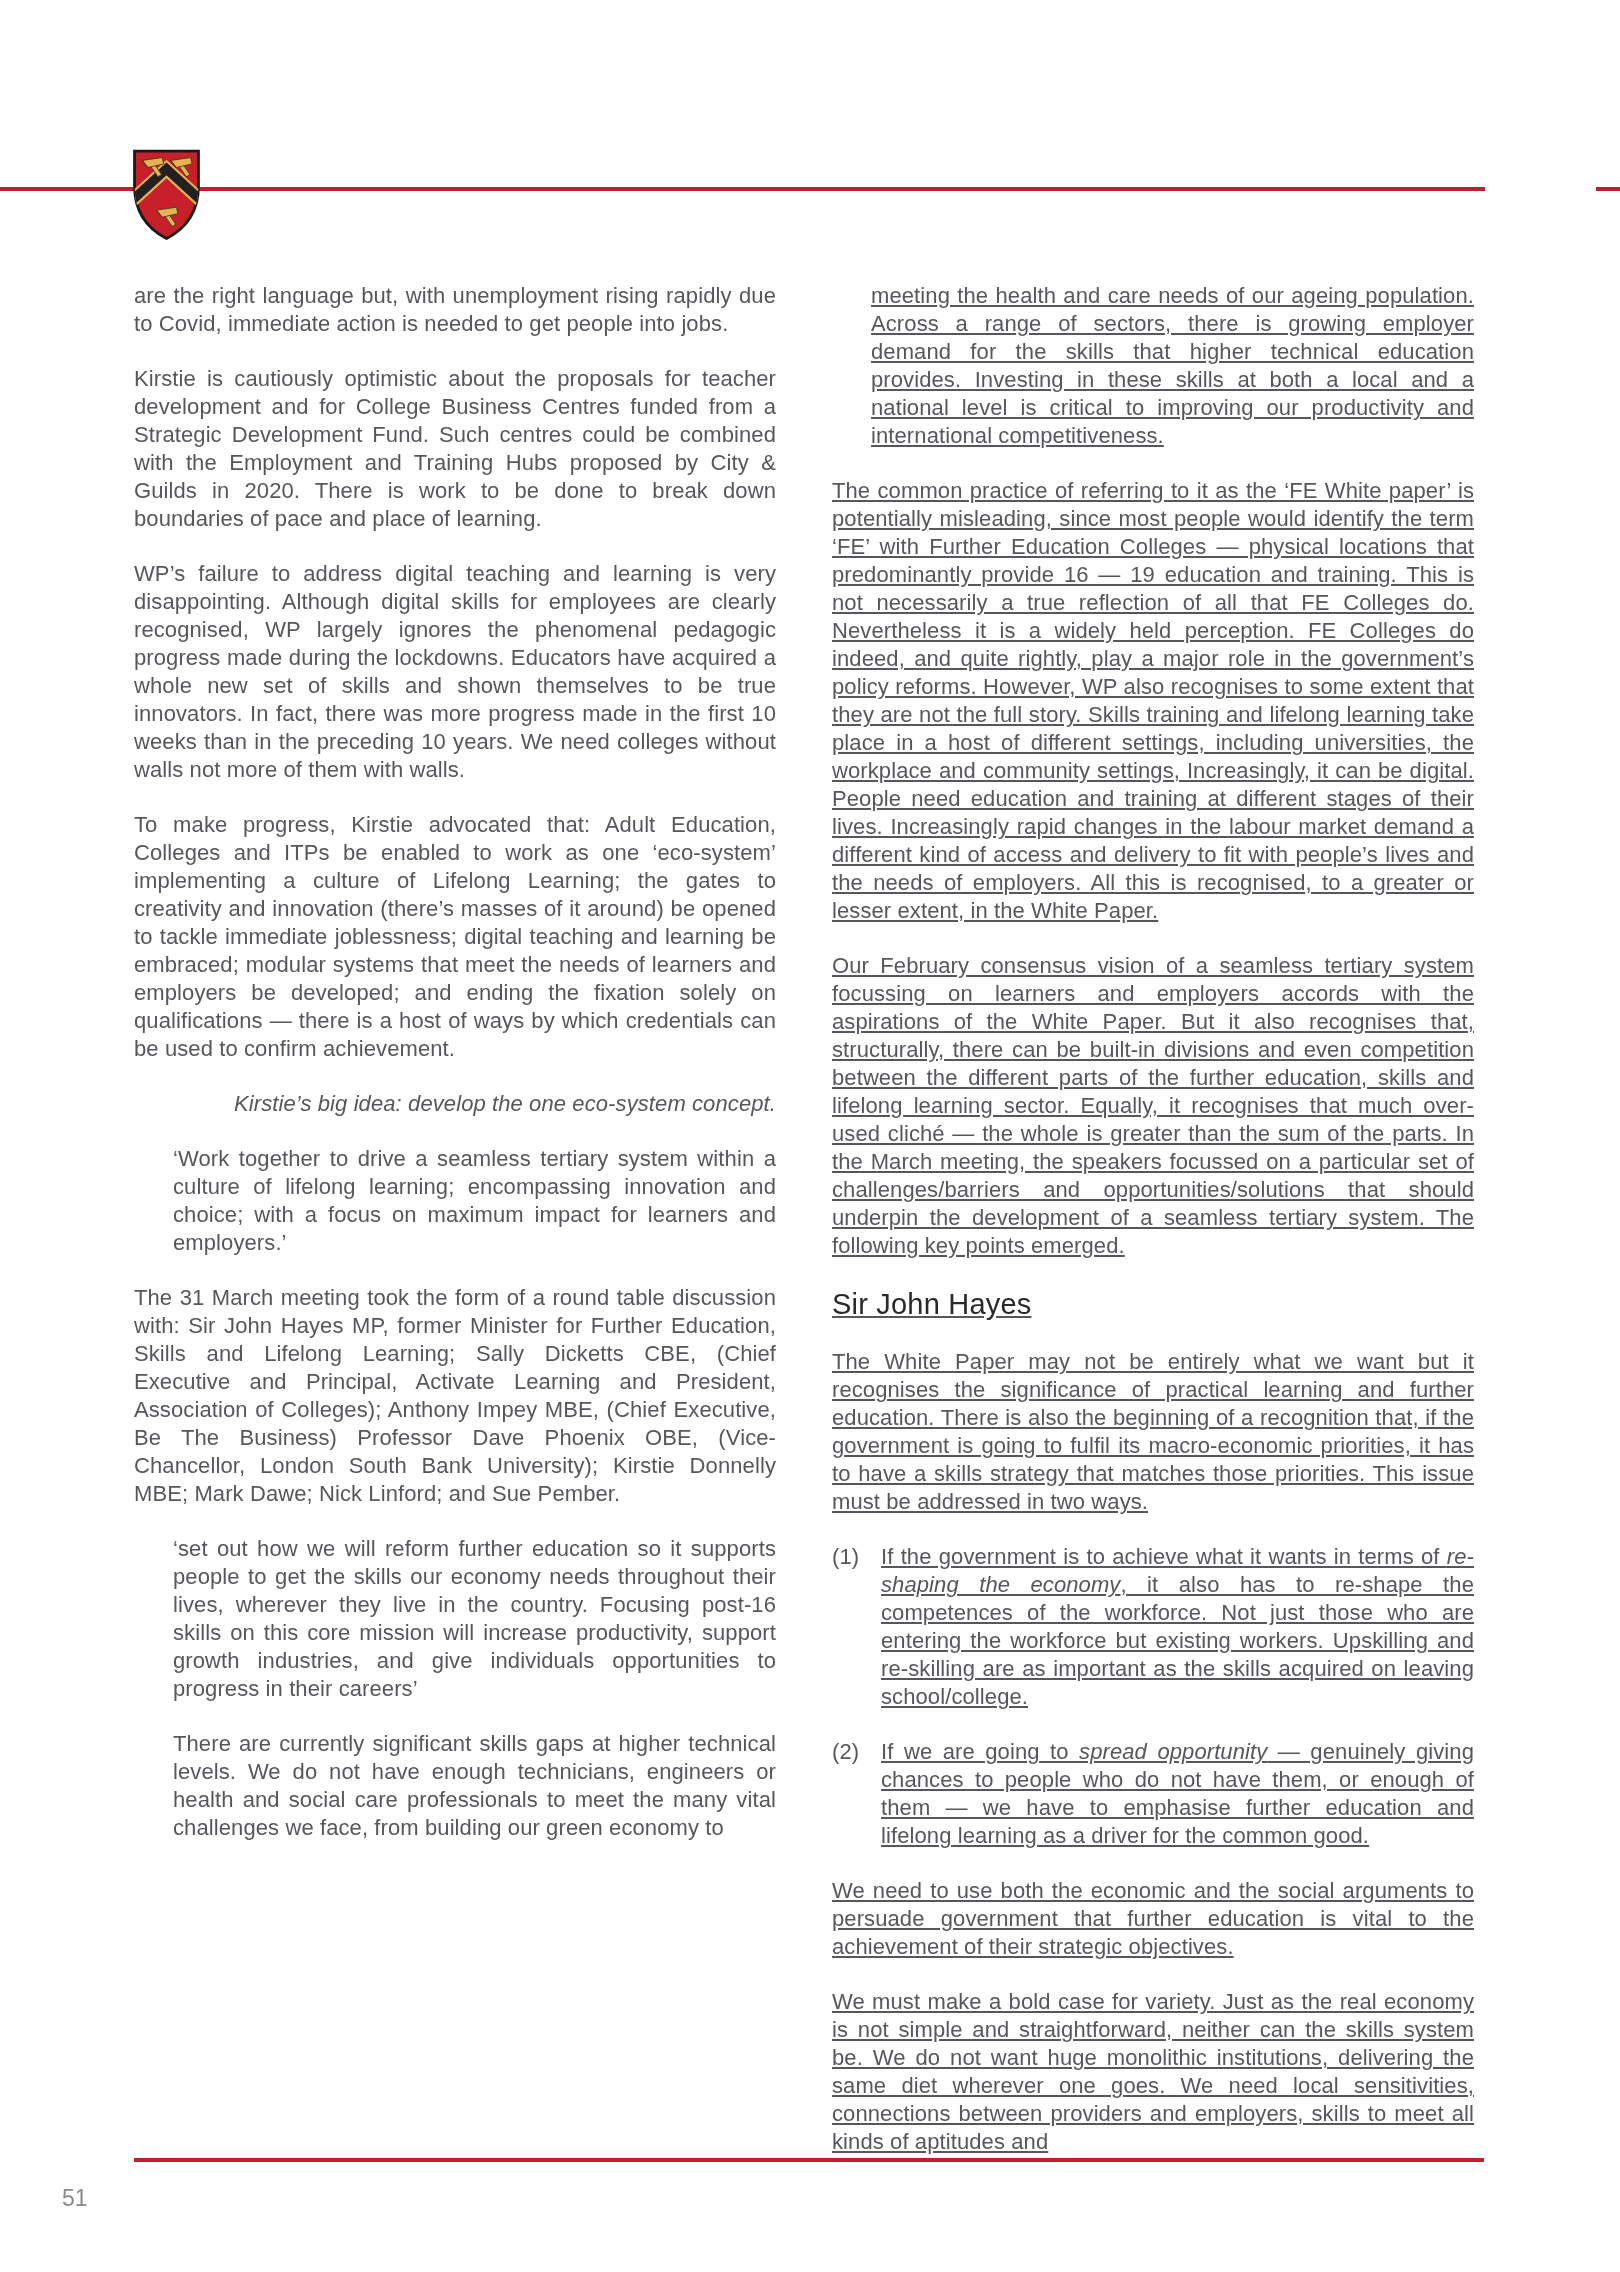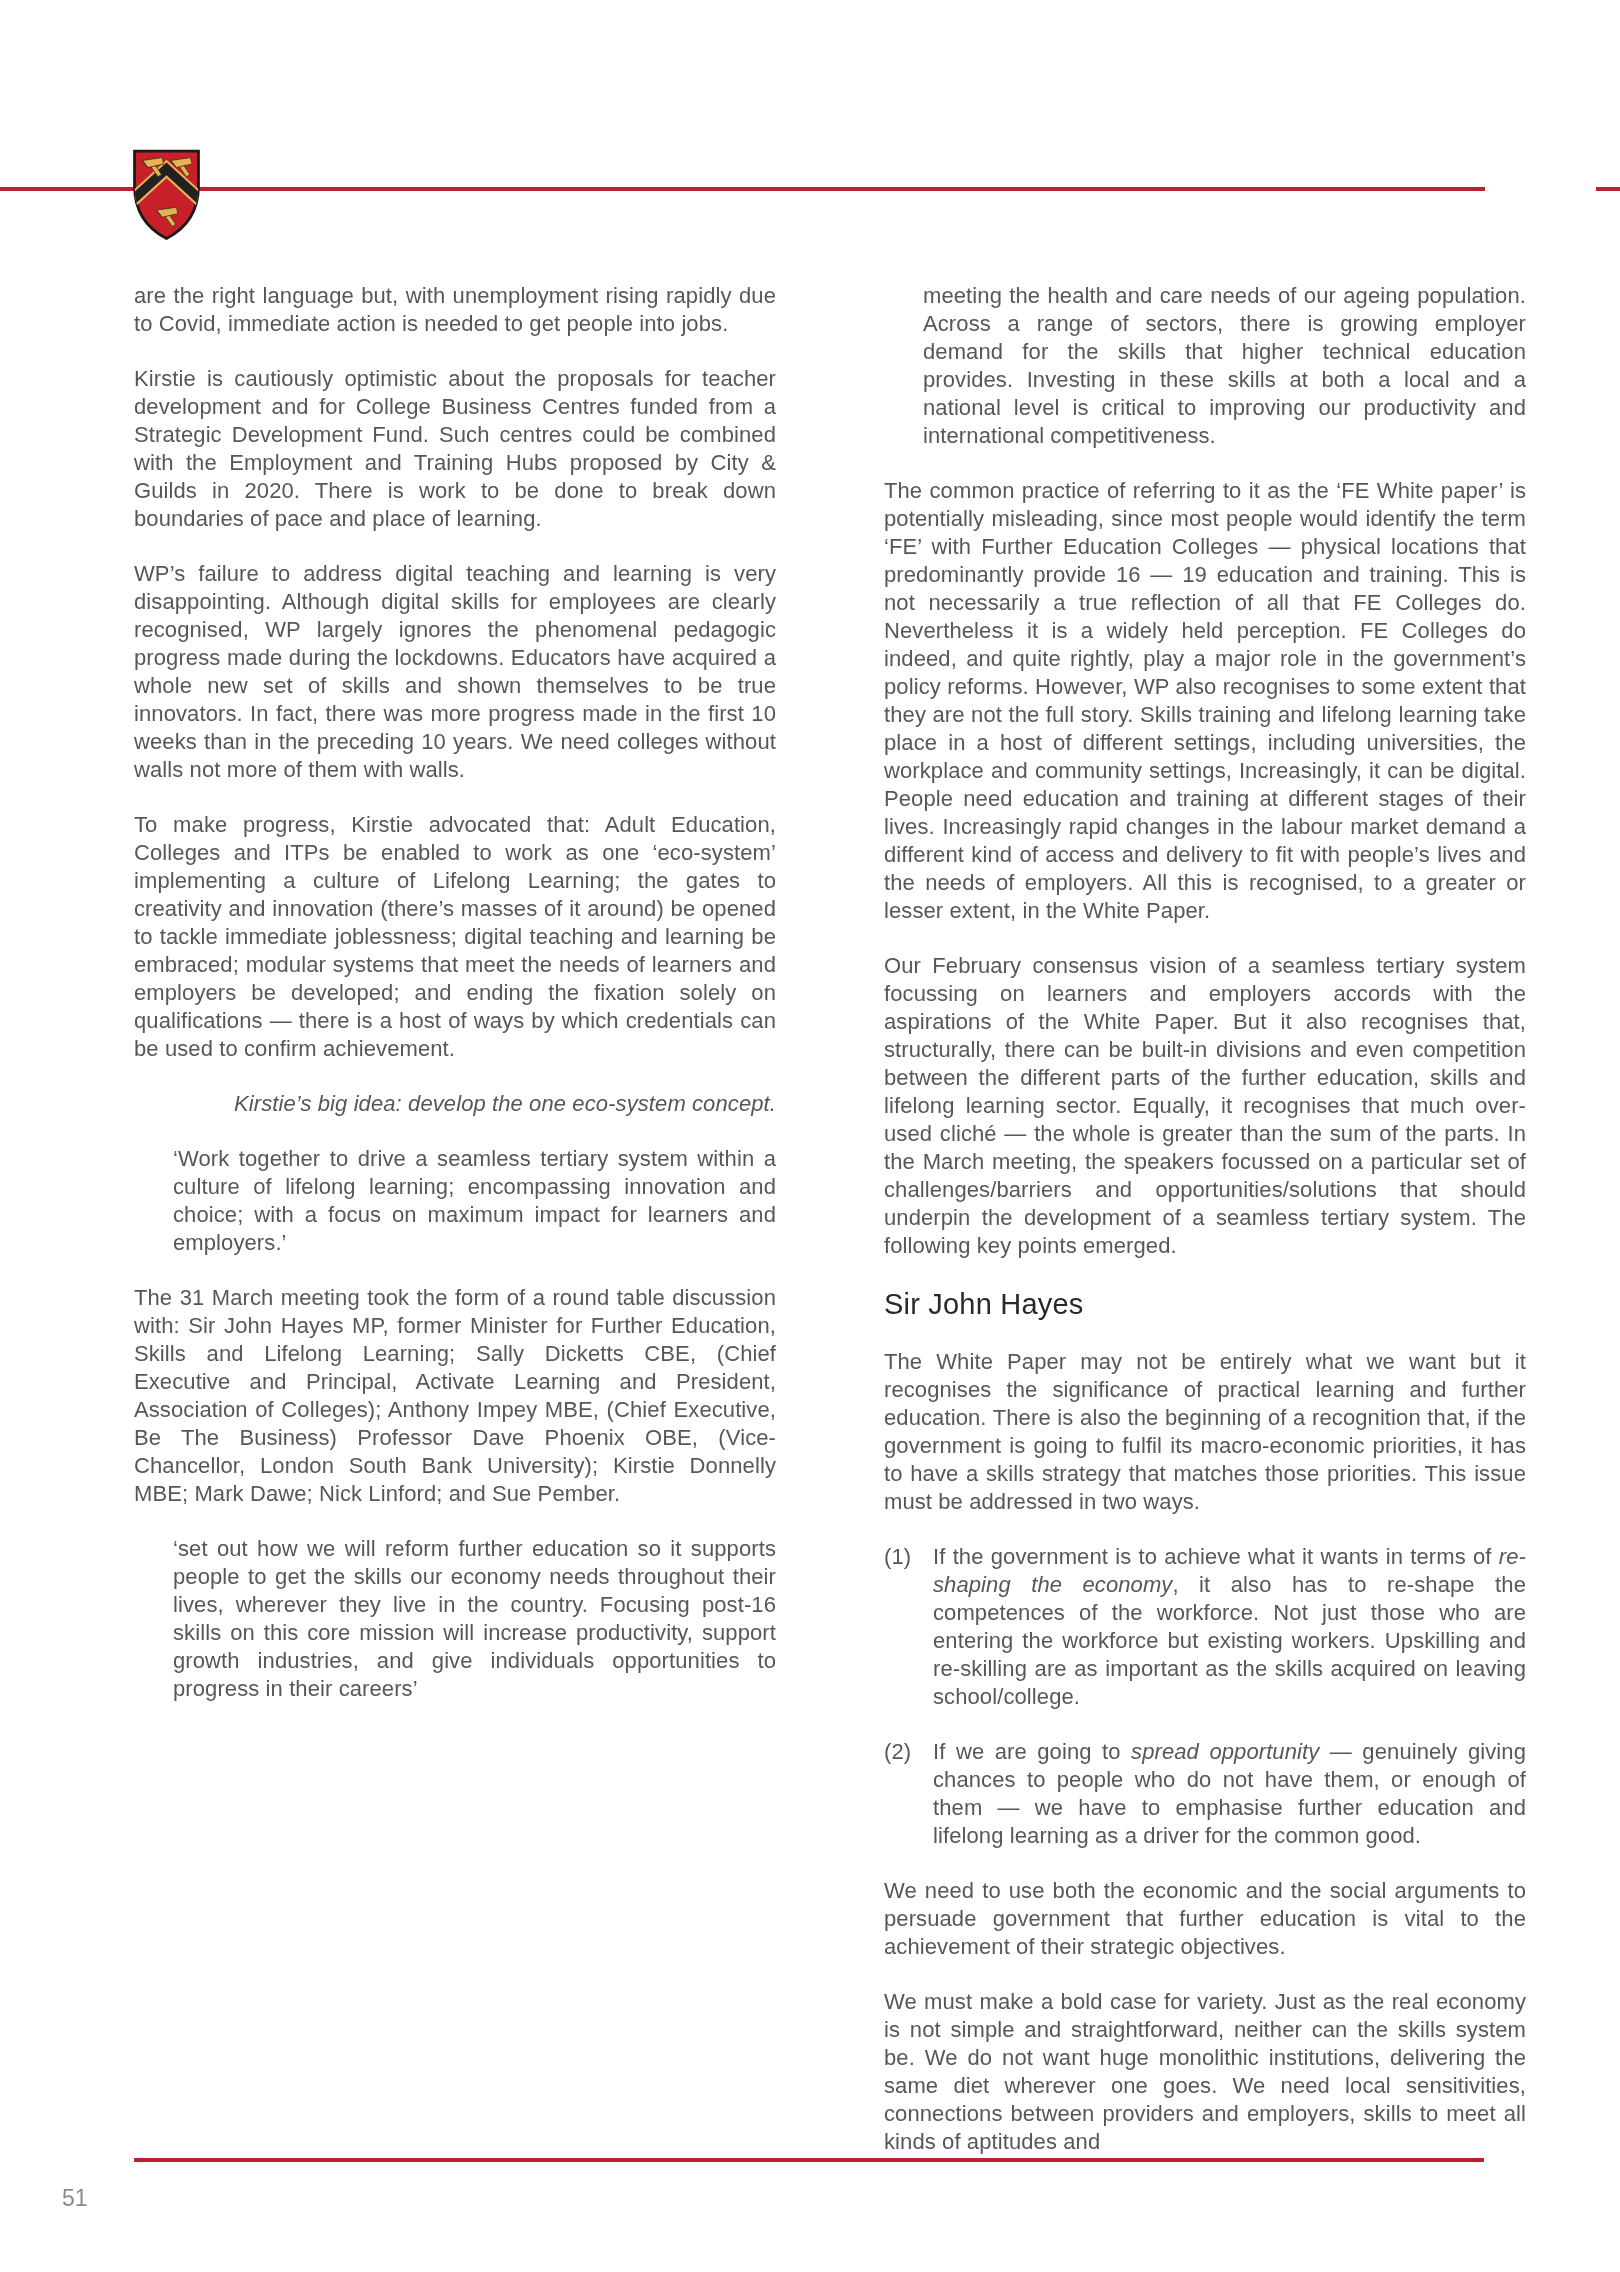--- a/index.html
+++ b/index.html
@@ -11,21 +11,21 @@
   .rule-top-main  { left:0;     top:175px;  width:1485px; }
   .rule-top-right { left:1596px; top:175px; width:24px;  }
   .rule-bottom    { left:134px; top:2146px; width:1350px; }
   .crest { position:absolute; left:131px; top:134px; width:71px; height:97px; }
   .crest svg { width:100%; height:100%; display:block; }
   .col {
     position:absolute; top:270px; width:642px;
     font-size:22px; line-height:28px; letter-spacing:0.1px;
   }
   .col-left  { left:134px; }
-  .col-right { left:884px; }
+  .col-right { left:832px;text-decoration:underline; }
   .blk { margin:0 0 27px 0; text-align:justify; }
   .blk:last-child { margin-bottom:0; }
   .quote { margin-left:39px; }
   .italic_line { margin-left:27px; font-style:italic; text-align:right; }
   .heading {
     font-size:29px; font-weight:normal; letter-spacing:0.2px;
     margin:9.7px 0 26.5px 0; text-align:left; line-height:1.2;
   }
   .numbered { position:relative; padding-left:49px; }
   .numbered .marker { position:absolute; left:0; top:0; }
@@ -65,20 +65,21 @@
 
   <div class="col col-left" style="color: rgb(86, 87, 91);">
       <p class="blk para"><span>are the right language but, with unemployment rising rapidly due to Covid, immediate action is needed to get people into jobs.</span></p>
       <p class="blk para"><span>Kirstie is cautiously optimistic about the proposals for teacher development and for College Business Centres funded from a Strategic Development Fund. Such centres could be combined with the Employment and Training Hubs proposed by City &amp; Guilds in 2020. There is work to be done to break down boundaries of pace and place of learning.</span></p>
       <p class="blk para"><span>WP’s failure to address digital teaching and learning is very disappointing. Although digital skills for employees are clearly recognised, WP largely ignores the phenomenal pedagogic progress made during the lockdowns. Educators have acquired a whole new set of skills and shown themselves to be true innovators. In fact, there was more progress made in the first 10 weeks than in the preceding 10 years. We need colleges without walls not more of them with walls.</span></p>
       <p class="blk para"><span>To make progress, Kirstie advocated that: Adult Education, Colleges and ITPs be enabled to work as one ‘eco-system’ implementing a culture of Lifelong Learning; the gates to creativity and innovation (there’s masses of it around) be opened to tackle immediate joblessness; digital teaching and learning be embraced; modular systems that meet the needs of learners and employers be developed; and ending the fixation solely on qualifications — there is a host of ways by which credentials can be used to confirm achievement.</span></p>
       <p class="blk italic_line"><span>Kirstie’s big idea: develop the one eco-system concept.</span></p>
       <p class="blk quote"><span>‘Work together to drive a seamless tertiary system within a culture of lifelong learning; encompassing innovation and choice; with a focus on maximum impact for learners and employers.’</span></p>
       <p class="blk para"><span>The 31 March meeting took the form of a round table discussion with: Sir John Hayes MP, former Minister for Further Education, Skills and Lifelong Learning; Sally Dicketts CBE, (Chief Executive and Principal, Activate Learning and President, Association of Colleges); Anthony Impey MBE, (Chief Executive, Be The Business) Professor Dave Phoenix OBE, (Vice-Chancellor, London South Bank University); Kirstie Donnelly MBE; Mark Dawe; Nick Linford; and Sue Pember.</span></p>
       <p class="blk quote"><span>‘set out how we will reform further education so it supports people to get the skills our economy needs throughout their lives, wherever they live in the country. Focusing post-16 skills on this core mission will increase productivity, support growth industries, and give individuals opportunities to progress in their careers’</span></p>
+      <p class="blk quote"><span>There are currently significant skills gaps at higher technical levels. We do not have enough technicians, engineers or health and social care professionals to meet the many vital challenges we face, from building our green economy to</span></p>
     </div>
   <div class="col col-right" style="color: rgb(86, 87, 91);">
       <p class="blk quote"><span>meeting the health and care needs of our ageing population. Across a range of sectors, there is growing employer demand for the skills that higher technical education provides. Investing in these skills at both a local and a national level is critical to improving our productivity and international competitiveness.</span></p>
       <p class="blk para"><span>The common practice of referring to it as the ‘FE White paper’ is potentially misleading, since most people would identify the term ‘FE’ with Further Education Colleges — physical locations that predominantly provide 16 — 19 education and training. This is not necessarily a true reflection of all that FE Colleges do. Nevertheless it is a widely held perception. FE Colleges do indeed, and quite rightly, play a major role in the government’s policy reforms. However, WP also recognises to some extent that they are not the full story. Skills training and lifelong learning take place in a host of different settings, including universities, the workplace and community settings, Increasingly, it can be digital. People need education and training at different stages of their lives. Increasingly rapid changes in the labour market demand a different kind of access and delivery to fit with people’s lives and the needs of employers. All this is recognised, to a greater or lesser extent, in the White Paper.</span></p>
       <p class="blk para"><span>Our February consensus vision of a seamless tertiary system focussing on learners and employers accords with the aspirations of the White Paper. But it also recognises that, structurally, there can be built-in divisions and even competition between the different parts of the further education, skills and lifelong learning sector. Equally, it recognises that much over-used cliché — the whole is greater than the sum of the parts. In the March meeting, the speakers focussed on a particular set of challenges/barriers and opportunities/solutions that should underpin the development of a seamless tertiary system. The following key points emerged.</span></p>
       <h2 class="blk heading" style="color: rgb(42, 40, 43);"><span>Sir John Hayes</span></h2>
       <p class="blk para"><span>The White Paper may not be entirely what we want but it recognises the significance of practical learning and further education. There is also the beginning of a recognition that, if the government is going to fulfil its macro-economic priorities, it has to have a skills strategy that matches those priorities. This issue must be addressed in two ways.</span></p>
       <p class="blk numbered"><span class="marker">(1)</span><span><span>If the government is to achieve what it wants in terms of </span><span class="it">re-shaping the economy</span><span>, it also has to re-shape the competences of the workforce. Not just those who are entering the workforce but existing workers. Upskilling and re-skilling are as important as the skills acquired on leaving school/college.</span></span></p>
       <p class="blk numbered"><span class="marker">(2)</span><span><span>If we are going to </span><span class="it">spread opportunity</span><span> — genuinely giving chances to people who do not have them, or enough of them — we have to emphasise further education and lifelong learning as a driver for the common good.</span></span></p>
       <p class="blk para"><span>We need to use both the economic and the social arguments to persuade government that further education is vital to the achievement of their strategic objectives.</span></p>

